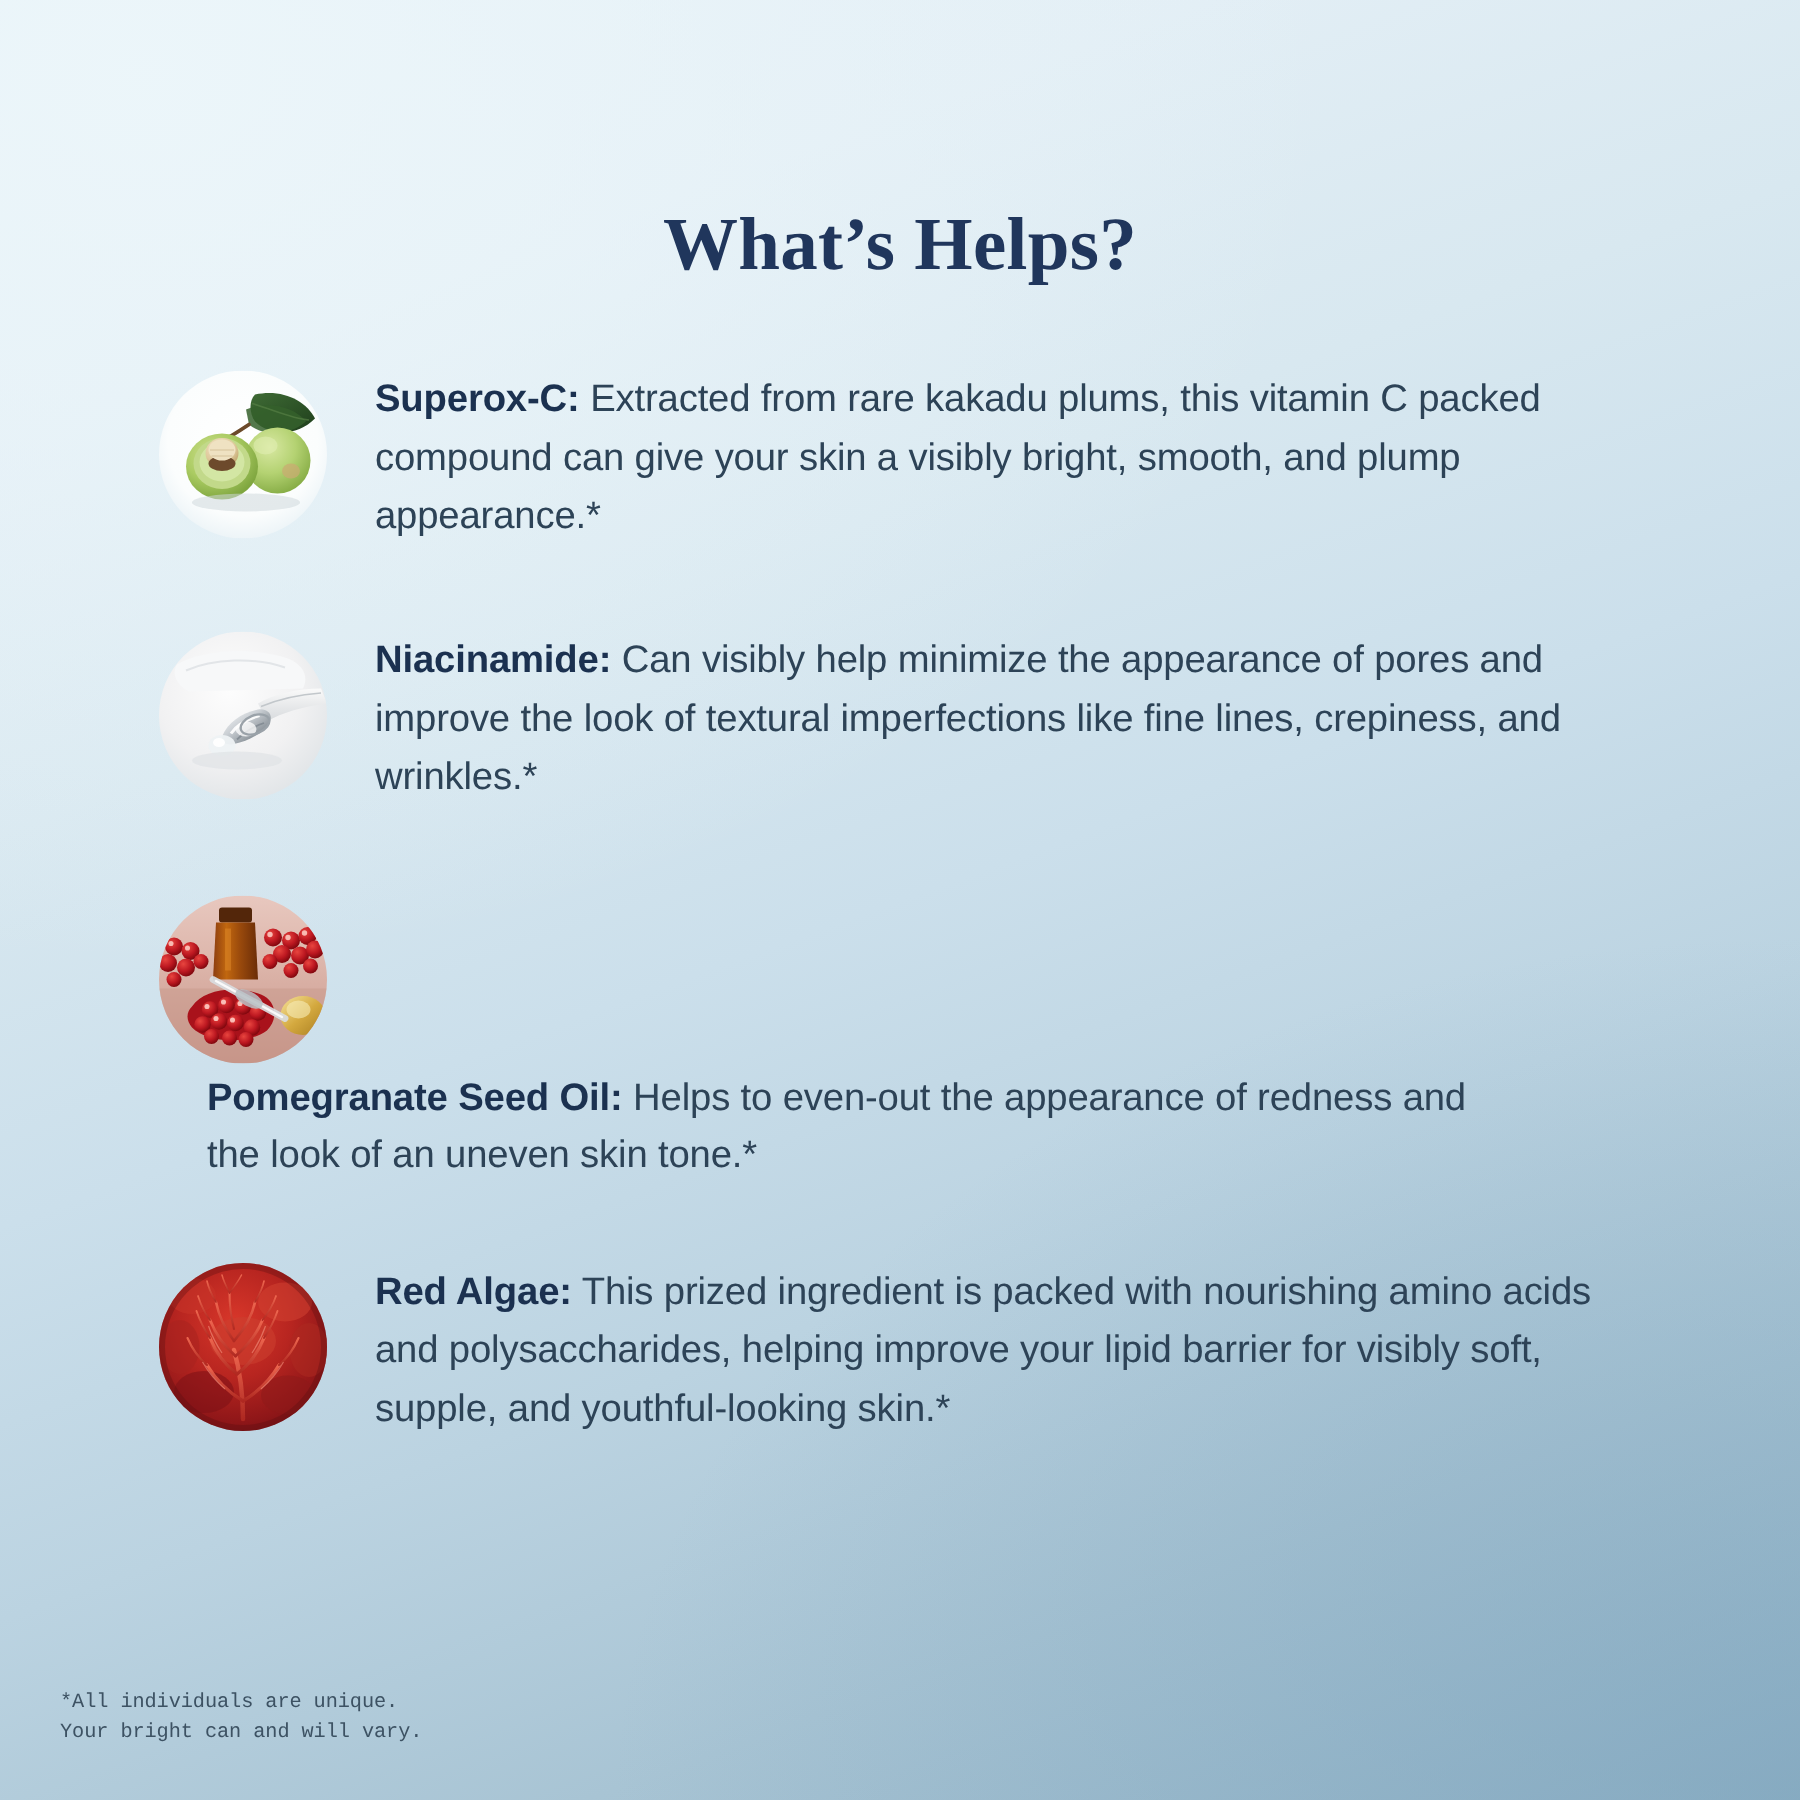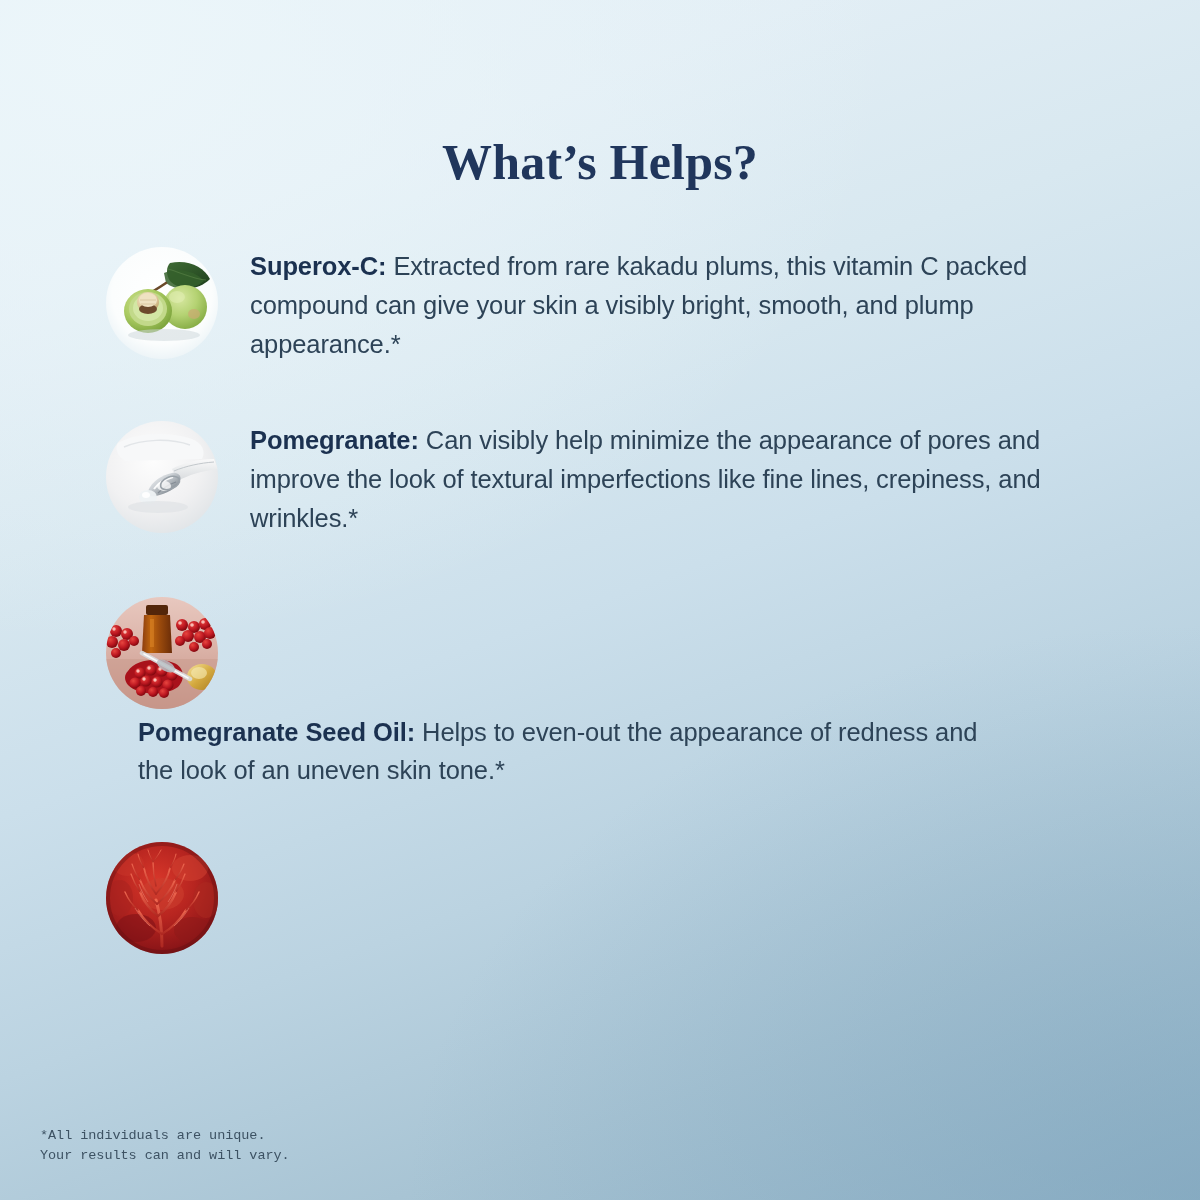--- a/index.html
+++ b/index.html
@@ -223,21 +223,21 @@
 
           <ellipse cx="42" cy="76" rx="9" ry="7" fill="#eef2f4" opacity="0.95"></ellipse>
           <ellipse cx="40" cy="74" rx="4" ry="3" fill="#ffffff" opacity="0.9"></ellipse>
 
           <ellipse cx="64" cy="62" rx="10" ry="6" fill="none" stroke="#9aa2a9" stroke-width="1.6" transform="rotate(-22 64 62)"></ellipse>
 
           <ellipse cx="52" cy="86" rx="30" ry="6" fill="#dfe3e6" opacity="0.7"></ellipse>
         </svg>
       </div>
       <div class="copy">
-        <b>Pomegranate:</b><span> Can visibly help minimize the appearance of pores and improve the look of textural imperfections like fine lines, crepiness, and wrinkles.*</span>
+        <b>Niacinamide:</b><span> Can visibly help minimize the appearance of pores and improve the look of textural imperfections like fine lines, crepiness, and wrinkles.*</span>
       </div>
     </div>
 
     <div class="row row-3">
       <div class="thumb">
         <svg viewBox="0 0 112 112" xmlns="http://www.w3.org/2000/svg" aria-hidden="true">
           <defs>
             <linearGradient id="p3bg" x1="0%" y1="0%" x2="0%" y2="100%">
               <stop offset="0%" stop-color="#e8c8bf"></stop>
               <stop offset="45%" stop-color="#dbb3a8"></stop>
@@ -380,22 +380,25 @@
           <g stroke="#f49480" stroke-width="0.8" fill="none" opacity="0.6">
             <path d="M42 60 C38 54 35 48 33 42"></path>
             <path d="M62 60 C66 54 69 48 71 42"></path>
             <path d="M44 84 C38 79 33 73 29 66"></path>
             <path d="M68 84 C74 79 79 73 83 66"></path>
           </g>
 
           <circle cx="56" cy="56" r="56" fill="none" stroke="#5d0d10" stroke-width="8" opacity="0.35"></circle>
         </svg>
       </div>
+      <div class="copy">
+        <b>Red Algae:</b><span> This prized ingredient is packed with nourishing amino acids and polysaccharides, helping improve your lipid barrier for visibly soft, supple, and youthful-looking skin.*</span>
+      </div>
     </div>
 
   </div>
 
   <div class="footer">
     <div>*All individuals are unique.</div>
-    <div>Your results can and will vary.</div>
+    <div>Your bright can and will vary.</div>
   </div>
 
 </div>
 
 </body></html>

